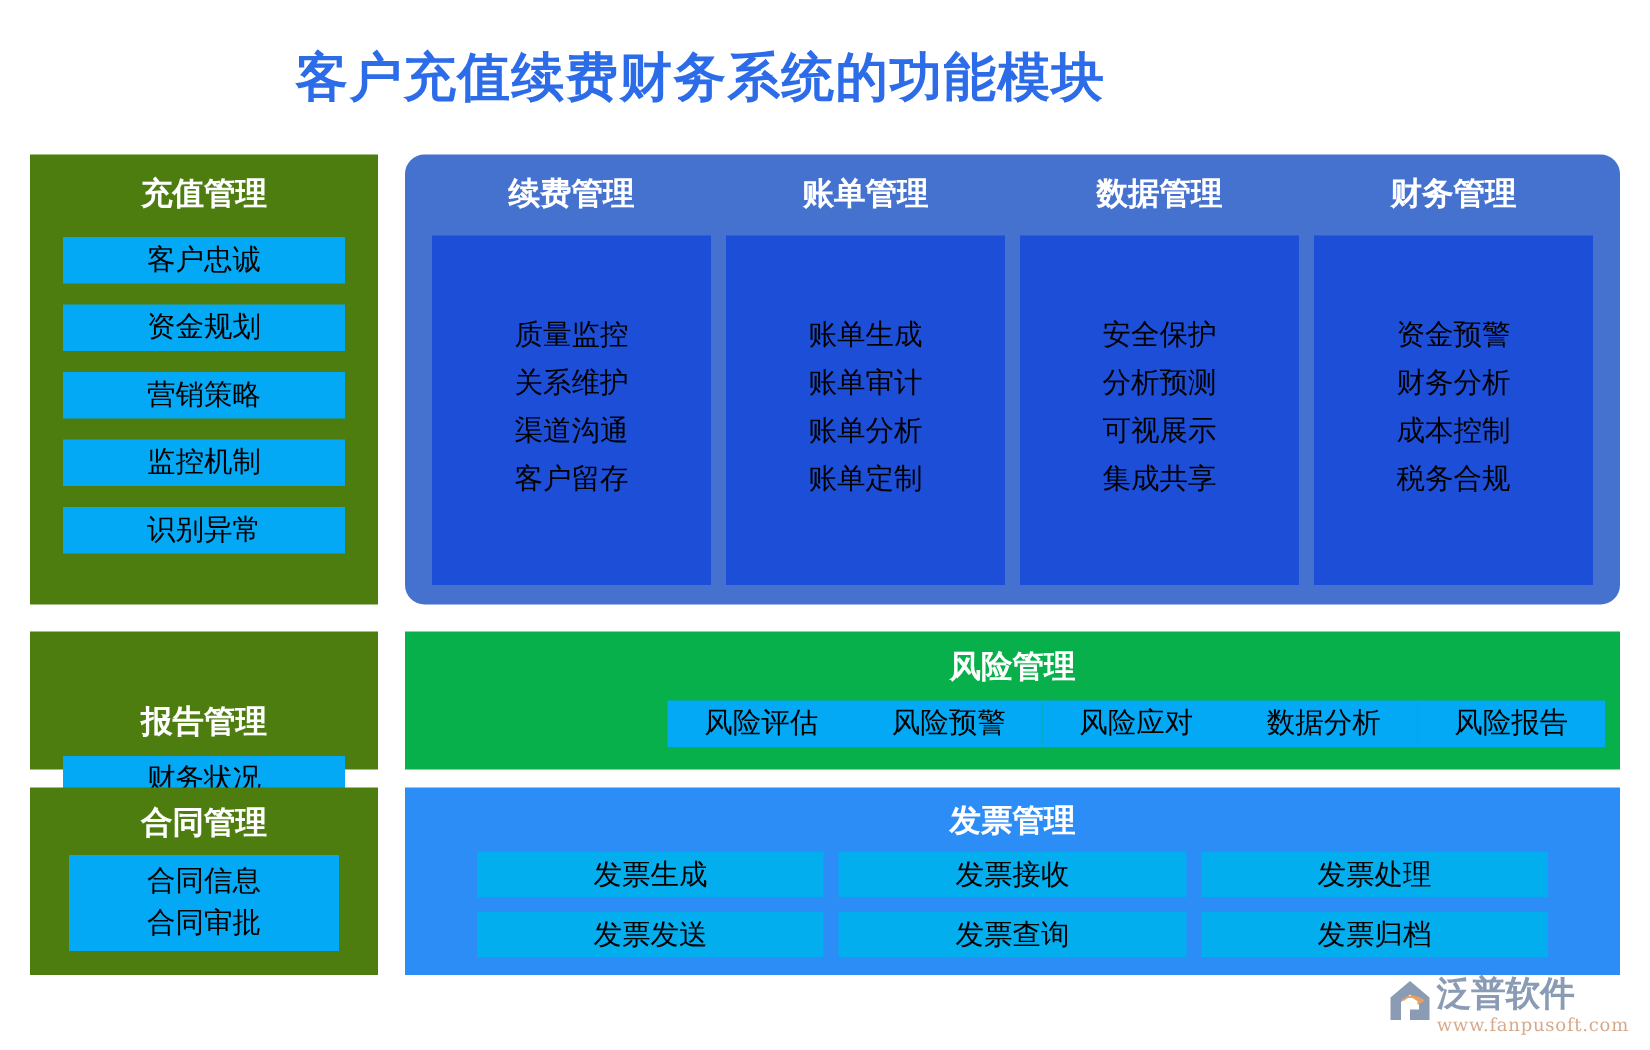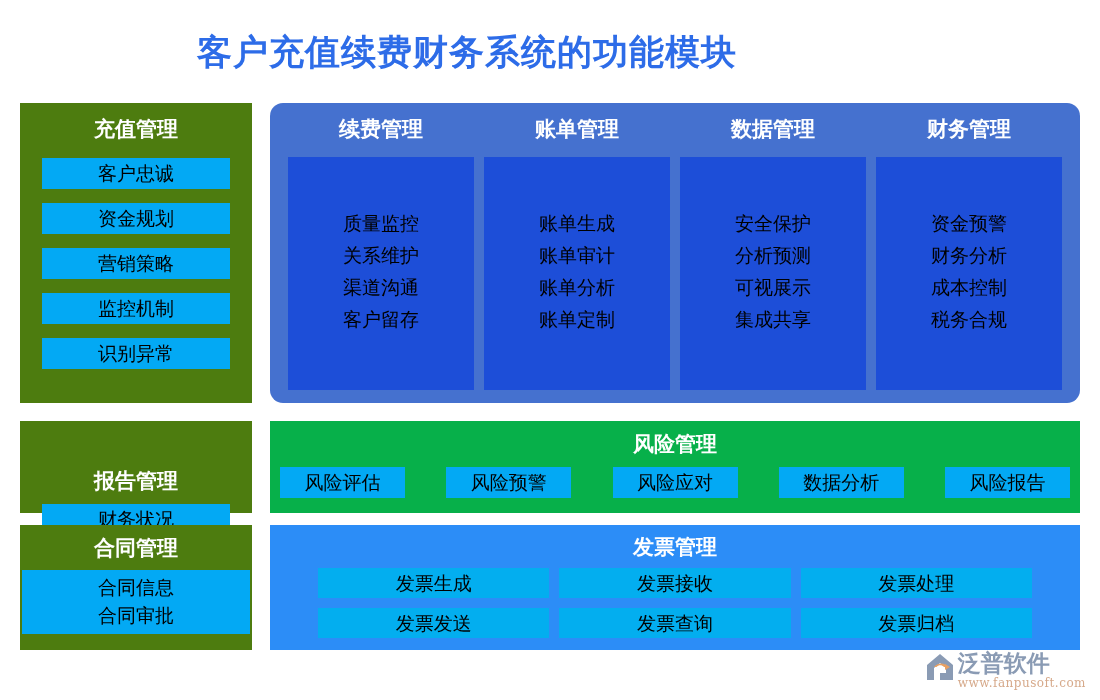--- a/index.html
+++ b/index.html
@@ -133,41 +133,41 @@
   #panel-risk {
     left: 270px;
     top: 421px;
     width: 810px;
     height: 92px;
     padding-top: 10px;
   }
   #panel-risk .panel-title { margin-bottom: 10px; }
   #panel-risk .row {
     display: flex;
-    justify-content: space-between;
+    justify-content: flex-end;
     padding: 0 10px;
     box-sizing: border-box;
   }
   #panel-risk .chip {
     width: 125px;
     height: 31px;
     line-height: 31px;
   }
 
   
   #col-contract {
     left: 20px;
     top: 525px;
     width: 232px;
     height: 125px;
     padding-top: 10px;
   }
   #col-contract .panel-title { margin-bottom: 9px; }
   #col-contract .chip {
-    width: 228px;
+    width: 180px;
     margin: 0 auto;
     padding: 3px 0 5px 0;
     line-height: 28px;
   }
 
   
   #panel-invoice {
     left: 270px;
     top: 525px;
     width: 810px;

